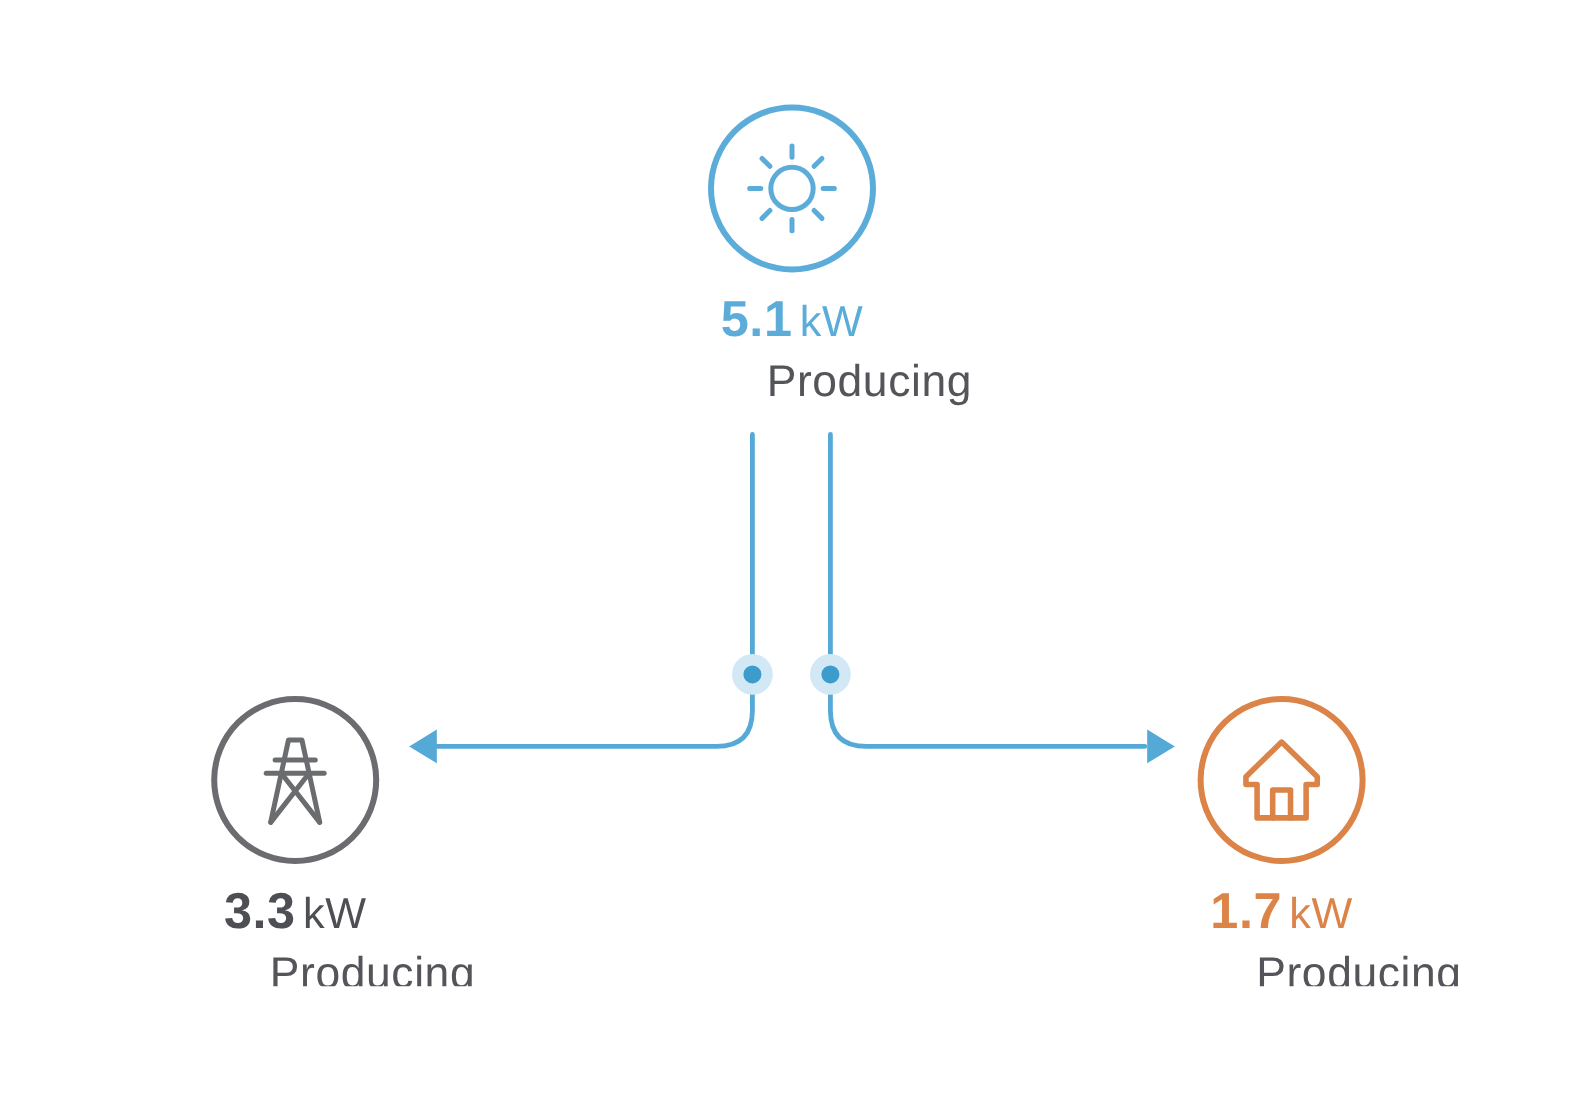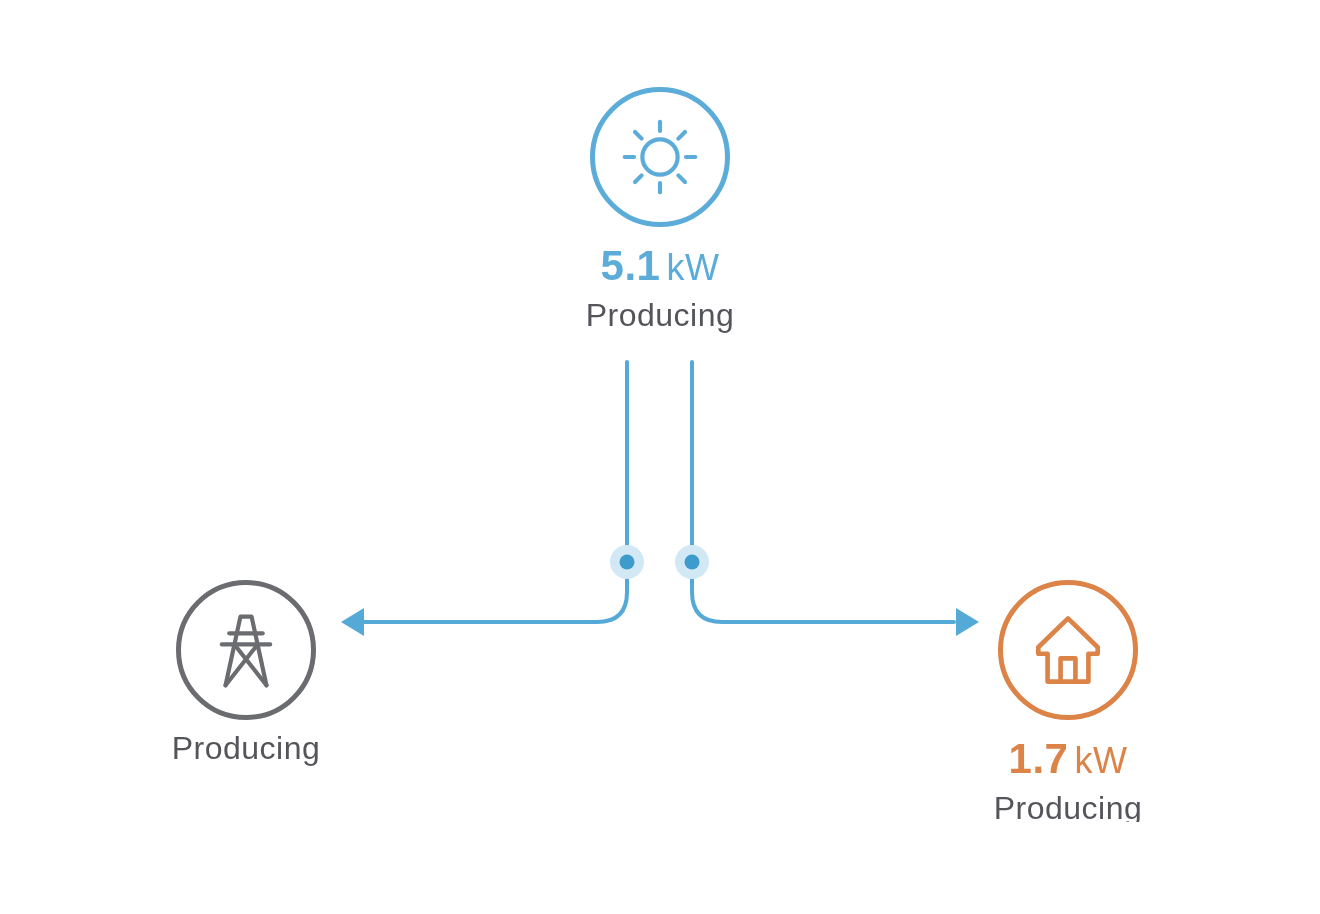--- a/index.html
+++ b/index.html
@@ -67,25 +67,26 @@
   }
   .node-value .num  { font-weight: 700; }
   .node-value .unit { font-weight: 400; font-size: 36px; margin-left: 6px; }
 
   .solar-value { color: var(--solar-accent, #5bacd9); }
   .grid-value  { color: var(--value-gray, #4e4f54); }
   .home-value  { color: var(--home-accent, #dc8348); text-align: center; }
 
   .node-label {
     margin-top: 12px;
-    font-size: 32px;
+    font-size: 37px;
     font-weight: 400;
     line-height: 1;
     color: var(--label-gray, #54555a);
     letter-spacing: 0.5px;
+    text-align: right;
   }
 
   .node-solar { left: 510px; top: 87px; }
   .node-grid  { left: 96px;  top: 580px; }
   .node-home  { left: 918px; top: 580px; }
 </style>
 </head>
 <body>
 
 <div class="stage">
@@ -134,20 +135,23 @@
       <svg width="130" height="130" viewBox="0 0 140 140">
         <g class="stroke-gray" stroke-width="4.5" stroke-linecap="round" stroke-linejoin="round">
           <path d="M 48 108 L 64 34 L 76 34 L 92 108"></path>
           <line x1="52" y1="52" x2="88" y2="52"></line>
           <line x1="44" y1="64" x2="96" y2="64"></line>
           <path d="M 57.5 64 L 92 108"></path>
           <path d="M 82.5 64 L 48 108"></path>
         </g>
       </svg>
     </div>
+    <div class="node-value grid-value">
+      <span class="num">3.3</span><span class="unit">kW</span>
+    </div>
     <div class="node-label">Producing</div>
   </div>
 
   <div class="node node-home">
     <div class="node-circle home-circle">
       <svg width="130" height="130" viewBox="0 0 140 140">
         <g class="stroke-orange" stroke-width="5" stroke-linecap="round" stroke-linejoin="round">
           <path d="M 70 36 L 102 67 L 102 74 L 92 74 L 92 104 L 48 104 L 48 74 L 38 74 L 38 67 Z"></path>
           <path d="M 62 104 L 62 79 L 78 79 L 78 104"></path>
         </g>

